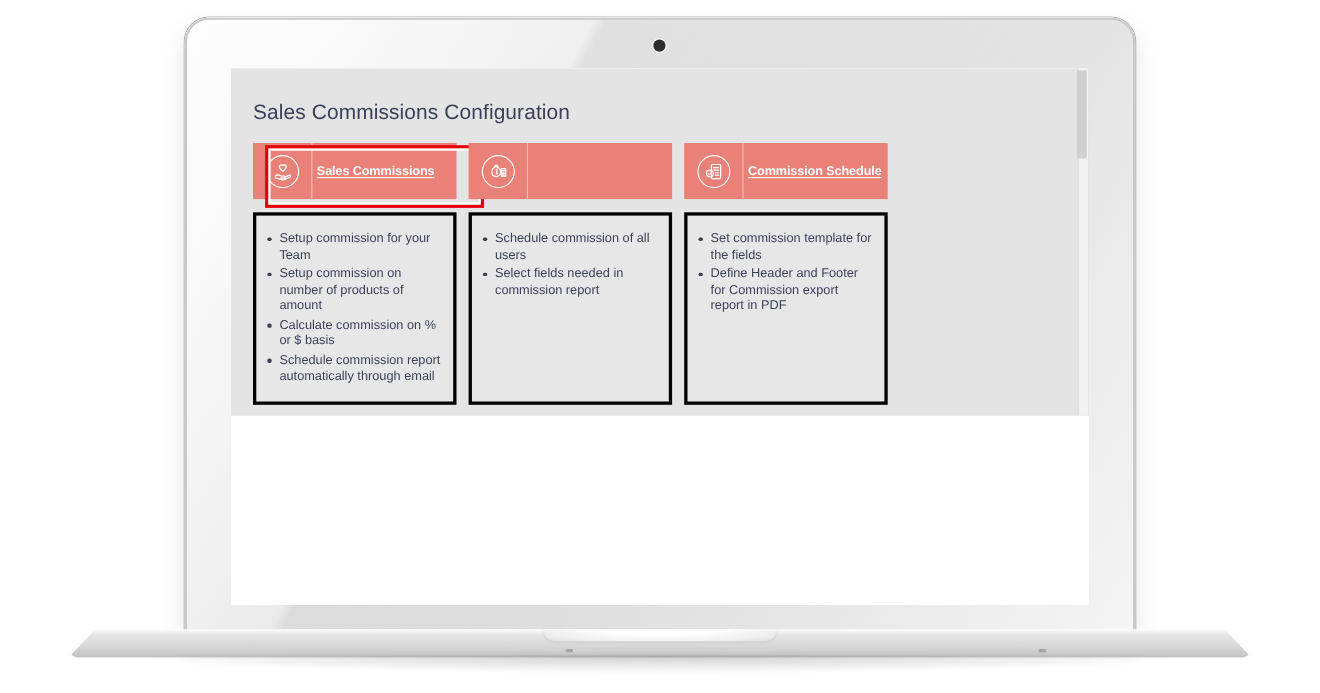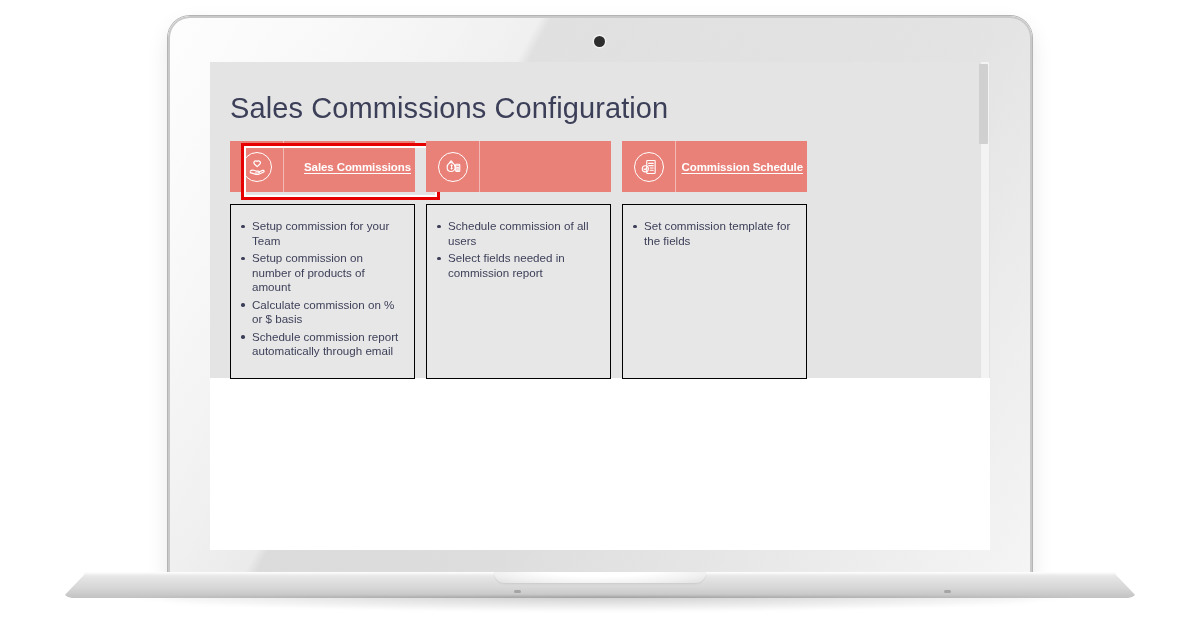--- a/index.html
+++ b/index.html
@@ -99,21 +99,21 @@
 
   
   .page {
     position: absolute;
     left: 0; top: 0;
     width: 780px; height: 316px;
     background: #e4e4e4;
     padding: 30px 0 0 20px;
   }
   .page-title {
-    font-size: 29px;
+    font-size: 19px;
     color: #3c3f58;
     font-weight: 400;
     letter-spacing: .1px;
     margin: 0 0 16px 0;
   }
 
   .tabs-row { display: flex; gap: 11px; }
 
   .tile {
     display: flex;
@@ -124,21 +124,21 @@
     position: relative;
   }
   .tile-icon-cell {
     width: 54px;
     display: flex; align-items: center; justify-content: center;
     border-right: 1px solid rgba(255,255,255,.45);
     flex: none;
   }
   .tile-label-cell {
     flex: 1;
-    display: flex; align-items: center; justify-content: flex-end;
+    display: flex; align-items: center; justify-content: flex-start;
     padding: 0 4px;
   }
   .tile-label {
     color: #ffffff;
     font-size: 11.5px;
     font-weight: 700;
     text-decoration: underline;
     text-underline-offset: 2px;
     white-space: nowrap;
     letter-spacing: -.1px;
@@ -163,21 +163,21 @@
   .highlight-box::after{
     content:"";
     position:absolute; left:0; top:0; right:0; bottom:0;
     border:2px solid #ffffff;
   }
 
   .cards-row { display: flex; gap: 11px; margin-top: 12px; }
   .card {
     width: 185px;
     height: 175px;
-    border: 1px solid #000000;
+    border: 3px solid #000000;
     background: #e7e7e7;
     padding: 14px 10px 10px 8px;
   }
   .card ul { list-style: none; }
   .card li {
     position: relative;
     padding-left: 13px;
     color: #3c3f58;
     font-size: 11.6px;
     line-height: 14.5px;
@@ -282,20 +282,21 @@
         <div class="card">
           <ul>
             <li>Schedule commission of all users</li>
             <li>Select fields needed in commission report</li>
           </ul>
         </div>
 
         <div class="card">
           <ul>
             <li>Set commission template for the fields</li>
+            <li>Define Header and Footer for Commission export report in PDF</li>
           </ul>
         </div>
 
       </div>
 
       <div class="scrollbar-track">
         <div class="scrollbar-thumb"></div>
       </div>
 
     </div>

